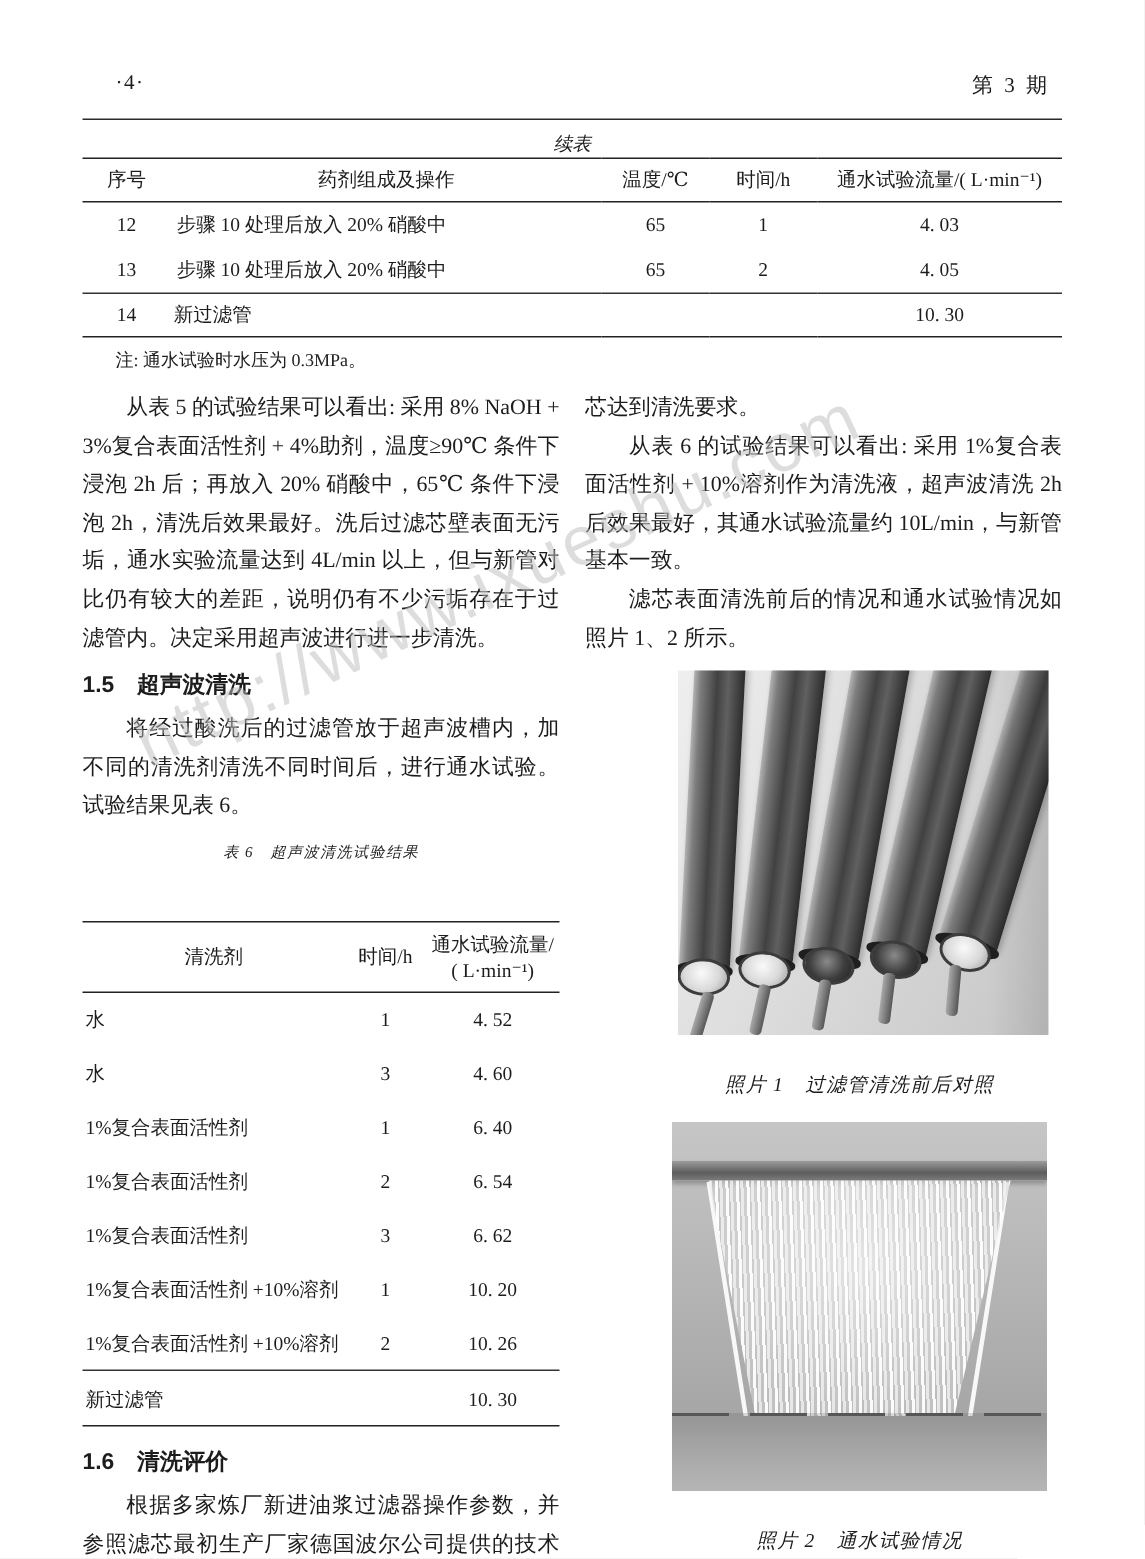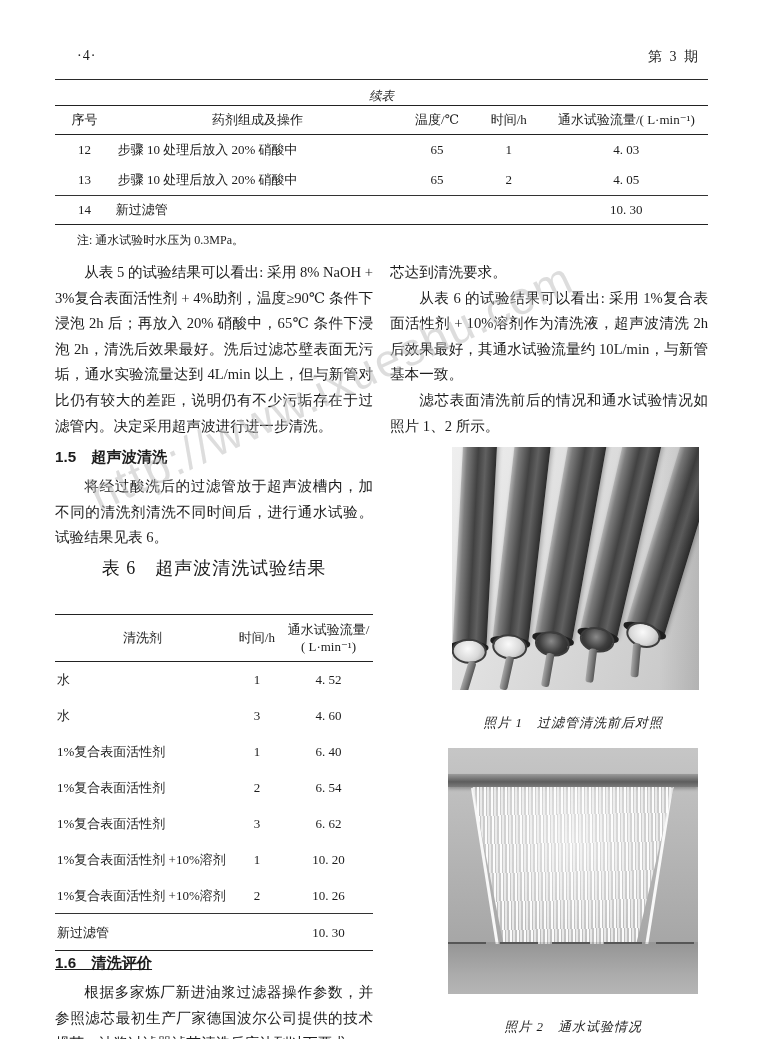--- a/index.html
+++ b/index.html
@@ -35,21 +35,21 @@
 
   
   .cols{display:flex;gap:17px;margin-top:11px;}
   .col{width:318px;font-size:14.6px;line-height:25.6px;text-align:justify;}
   .para{margin:0;text-indent:2em;}
   .para.noindent{text-indent:0;}
   .sechead{font-family:"Liberation Sans","DejaVu Sans",sans-serif;font-weight:bold;
            font-size:15.2px;margin:6px 0 5px 0;line-height:24px;text-indent:0;}
 
   
-  .t6cap{text-align:center;font-size:18px;margin:5px 0 6px 0;letter-spacing:1px;}
+  .t6cap{text-align:center;font-size:10px;font-style:italic;margin:5px 0 6px 0;letter-spacing:1px;}
   .t6{font-size:13px;border-top:1.7px solid #222;border-bottom:1.7px solid #222;margin-top:32px;}
   .t6 th{font-weight:normal;text-align:center;padding:6px 0;border-bottom:1.6px solid #222;line-height:17px;}
   .t6 td{padding:5.2px 0;text-align:center;}
   .t6 td.agent{text-align:left;padding-left:2px;}
   .t6 tr.lastrow td{border-top:1px solid #333;}
   .t6 .c-a{width:55%;}.t6 .c-b{width:17%;}.t6 .c-c{width:28%;}
 
   
   .photo1{position:relative;margin:8px 0 0 62px;width:247px;height:243px;overflow:hidden;
           background:linear-gradient(115deg,#efefef 0%,#dcdcdc 45%,#c6c6c6 100%);}
@@ -220,21 +220,21 @@
               <td>10. 26</td>
             </tr>
             <tr class="lastrow">
               <td class="agent">新过滤管</td>
               <td></td>
               <td>10. 30</td>
             </tr>
           </tbody>
         </table>
 
-        <div class="sechead" style="margin-top:0;text-decoration:underline;">1.6　清洗评价</div>
+        <div class="sechead" style="margin-top:12px;">1.6　清洗评价</div>
         <p class="para">根据多家炼厂新进油浆过滤器操作参数，并参照滤芯最初生产厂家德国波尔公司提供的技术规范，油浆过滤器滤芯清洗后应达到以下要求:</p>
 
       </div>
 
       <div class="col">
         <p class="para noindent">芯达到清洗要求。</p>
         <p class="para">从表 6 的试验结果可以看出: 采用 1%复合表面活性剂 + 10%溶剂作为清洗液，超声波清洗 2h 后效果最好，其通水试验流量约 10L/min，与新管基本一致。</p>
         <p class="para">滤芯表面清洗前后的情况和通水试验情况如照片 1、2 所示。</p>
 
         <div class="photo1">

